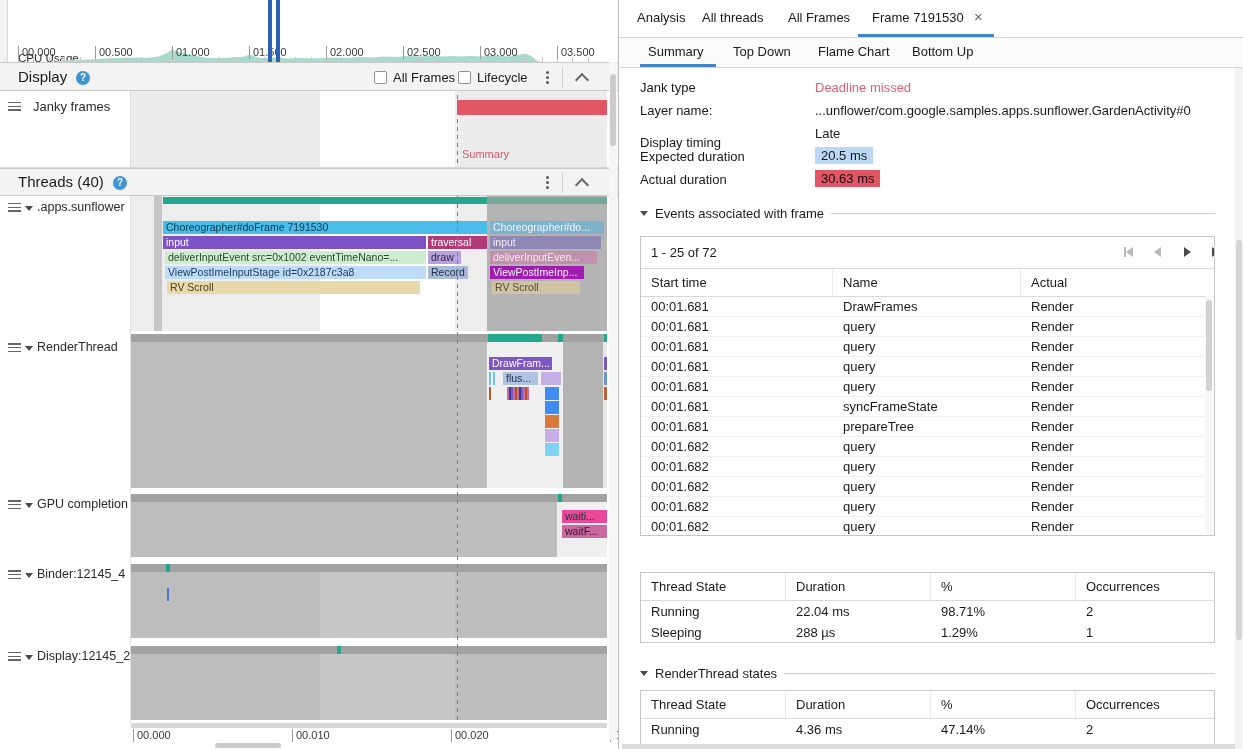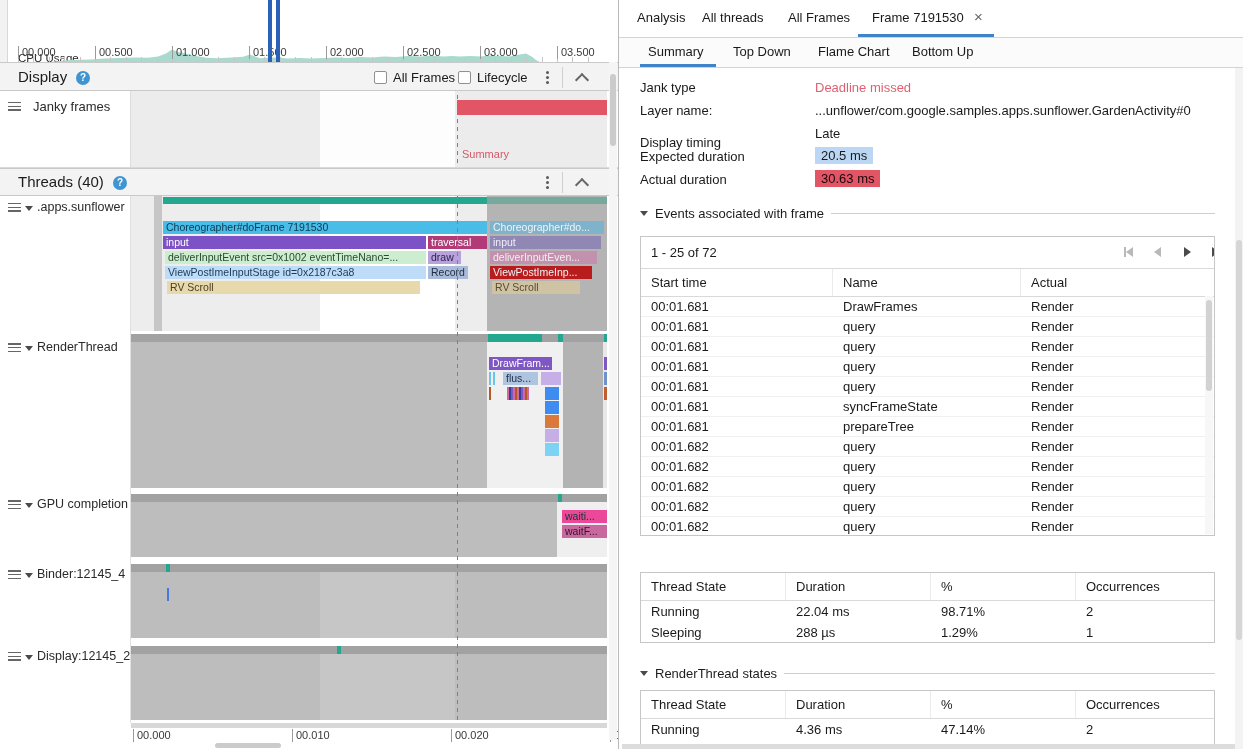--- a/index.html
+++ b/index.html
@@ -120,21 +120,21 @@
     <div class="bar" style="left:297px;top:40px;width:59px;background:#b23a78;color:#fff;">traversal</div>
     <div class="bar" style="left:34px;top:55px;width:261px;background:#cdedd0;color:#2a4a2e;">deliverInputEvent src=0x1002 eventTimeNano=...</div>
     <div class="bar" style="left:297px;top:55px;width:33px;background:#b7a2dc;color:#2d1d4e;">draw</div>
     <div class="bar" style="left:34px;top:70px;width:261px;background:#bedcf8;color:#173a57;">ViewPostImeInputStage id=0x2187c3a8</div>
     <div class="bar" style="left:297px;top:70px;width:40px;background:#a9bbd8;color:#1d2c44;">Record ...</div>
     <div class="bar" style="left:36px;top:85px;width:253px;background:#e7d9ac;color:#4a4020;">RV Scroll</div>
 
     <div class="bar" style="left:359px;top:25px;width:114px;background:#7fb3cc;color:#eef3f6;">Choreographer#do...</div>
     <div class="bar" style="left:359px;top:40px;width:111px;background:#9187b5;color:#f0eef6;">input</div>
     <div class="bar" style="left:359px;top:55px;width:107px;background:#c291ae;color:#f5ebf1;">deliverInputEven...</div>
-    <div class="bar" style="left:359px;top:70px;width:102px;background:#b91c1c;color:#eef2f8;">ViewPostImeInp...</div>
+    <div class="bar" style="left:359px;top:70px;width:94px;background:#a21caf;color:#eef2f8;">ViewPostImeInp...</div>
     <div class="bar" style="left:361px;top:85px;width:88px;background:#cfc3a4;color:#564c2e;">RV Scroll</div>
   </div>
 
   <div class="a burger" style="left:8px;top:343px;"></div>
   <div class="a tri-down" style="left:25px;top:346px;"></div>
   <div class="a thread-name" style="left:37px;top:340px;">RenderThread</div>
   <div class="a" style="left:131px;top:333px;width:476px;height:157px;">
     <div class="a" style="left:0;top:1px;width:476px;height:8px;background:#a2a2a2;"></div>
     <div class="a" style="left:357px;top:1px;width:54px;height:8px;background:#23a88f;"></div>
     <div class="a" style="left:427px;top:1px;width:5px;height:8px;background:#23a88f;"></div>

